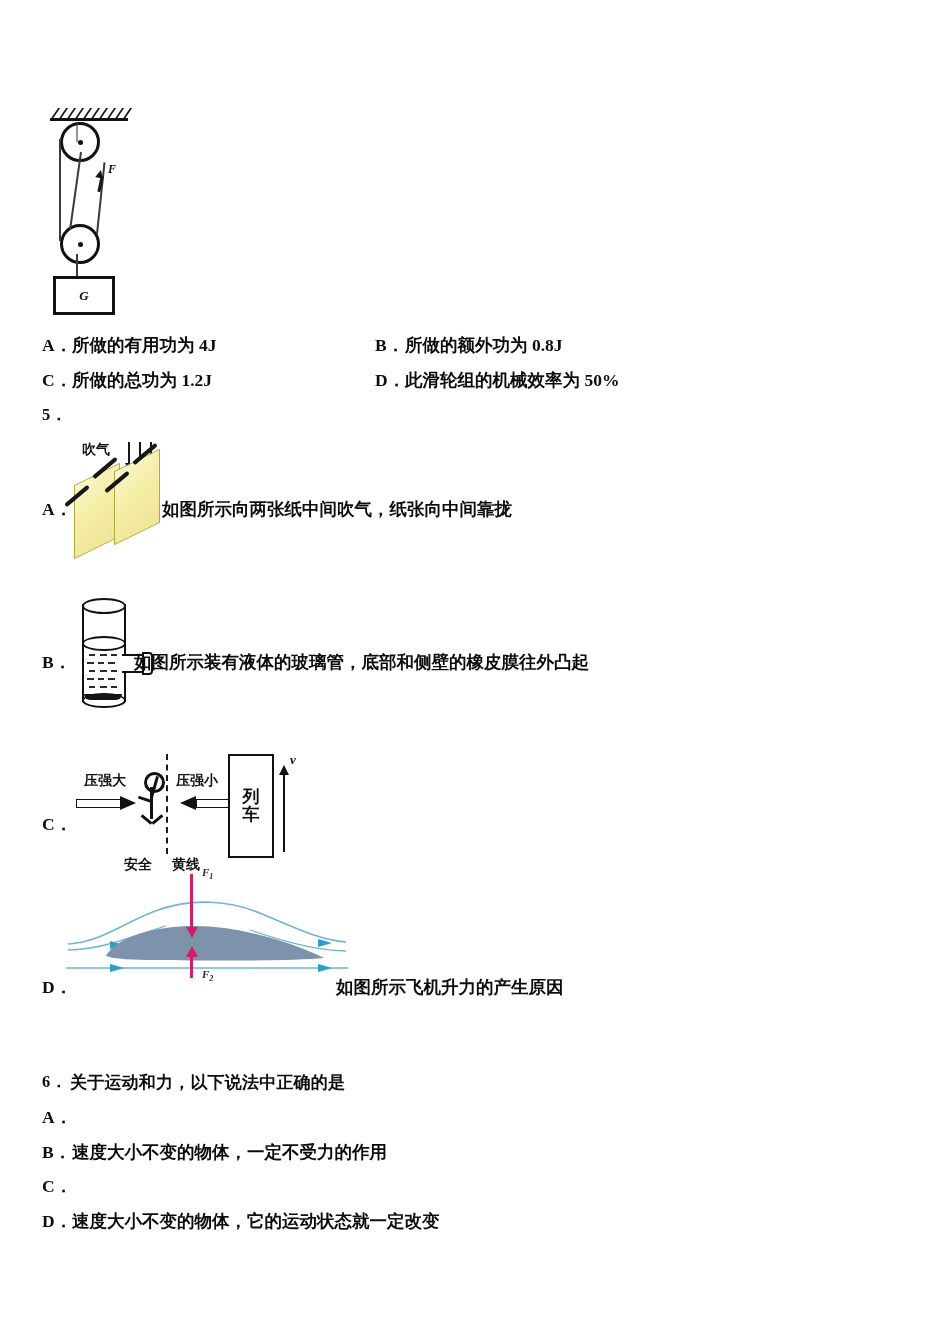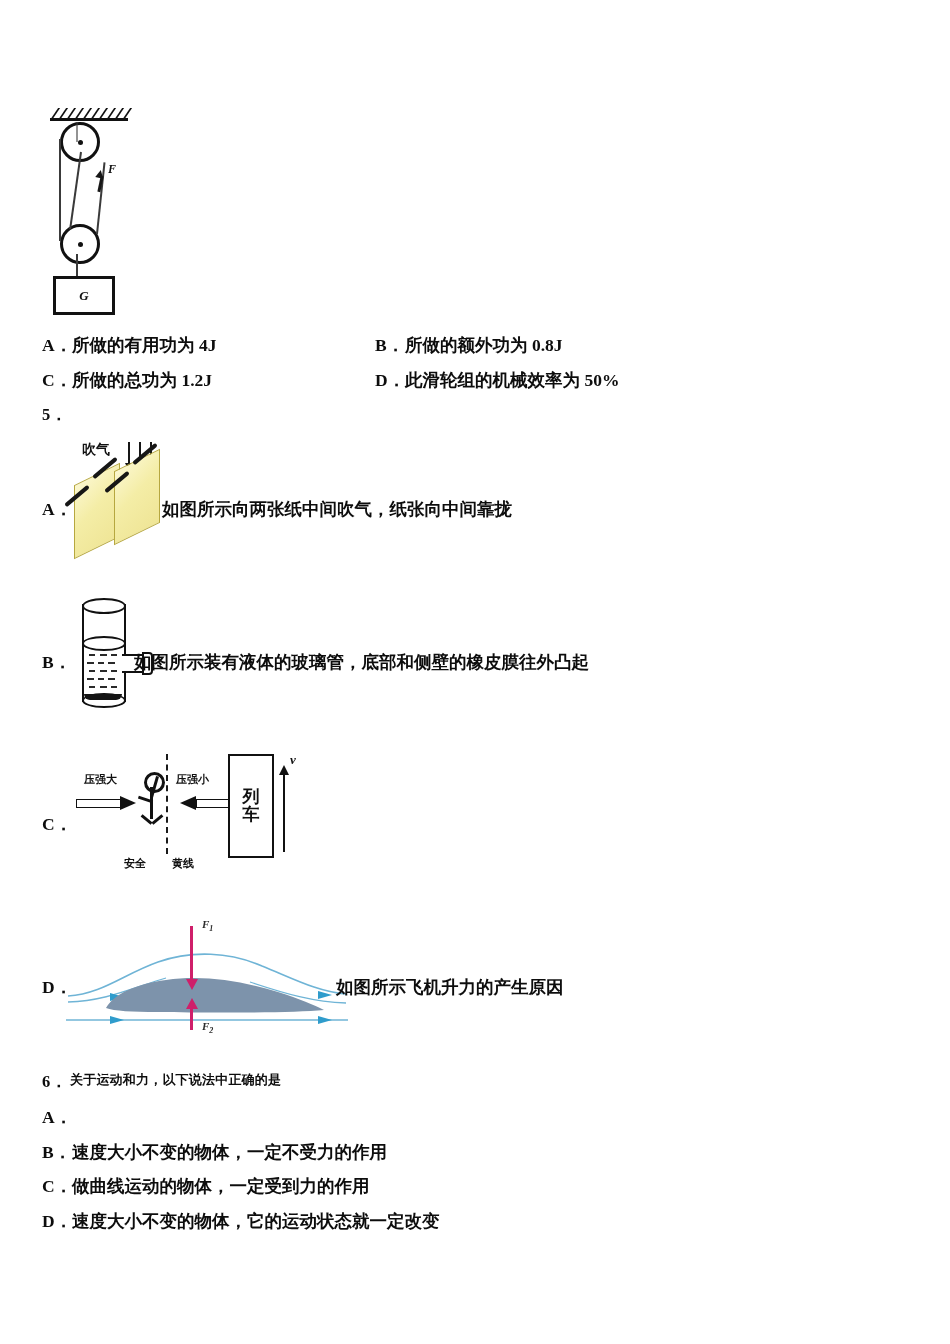--- a/index.html
+++ b/index.html
@@ -283,30 +283,30 @@
   .v-arrow::before {
     content: "";
     position: absolute;
     left: -4px; top: -9px;
     border-left: 5.2px solid transparent;
     border-right: 5.2px solid transparent;
     border-bottom: 10px solid #111;
   }
   .small-label {
     position: absolute;
-    font-size: 11px;
+    font-size: 14px;
     font-weight: bold;
     white-space: nowrap;
     color: #111;
   }
 
   
   #diagram-airfoil {
     position: absolute;
-    left: 62px; top: 908px;
+    left: 62px; top: 856px;
     width: 290px; height: 132px;
   }
   .force-arrow {
     position: absolute;
     width: 3.4px;
     background: #cf1f6a;
   }
   .force-arrow.down::after {
     content: "";
     position: absolute;
@@ -492,26 +492,25 @@
     </div>
     <div class="force-arrow up" style="left:128px; top:100px; height:22px;"></div>
     <div class="force-label" style="left:140px; top:112px;">
       <span>F</span><sub>2</sub>
     </div>
   </div>
   <div class="opt-letter" style="left:42px; top:975px;">D．</div>
   <div class="opt-body" style="left:336px; top:975px;">如图所示飞机升力的产生原因</div>
 
   <div class="qtext" style="left:42px; top:1071px; font-size:16.5px;">6．</div>
-  <div class="qtext" style="left:70px; top:1071px; font-size:13px;">关于运动和力，以下说法中正确的是</div>
+  <div class="qtext" style="left:70px; top:1071px; font-size:17px;">关于运动和力，以下说法中正确的是</div>
 
   <div class="opt-letter" style="left:42px; top:1105px;">A．</div>
 
   <div class="opt-letter" style="left:42px; top:1140px;">B．</div>
   <div class="opt-body" style="left:72px; top:1140px;">速度大小不变的物体，一定不受力的作用</div>
 
   <div class="opt-letter" style="left:42px; top:1174px;">C．</div>
-  <div class="opt-body" style="left:72px; top:1174px;">做曲线运动的物体，一定受到力的作用</div>
 
   <div class="opt-letter" style="left:42px; top:1209px;">D．</div>
   <div class="opt-body" style="left:72px; top:1209px;">速度大小不变的物体，它的运动状态就一定改变</div>
 
 </div>
 
 </body></html>

